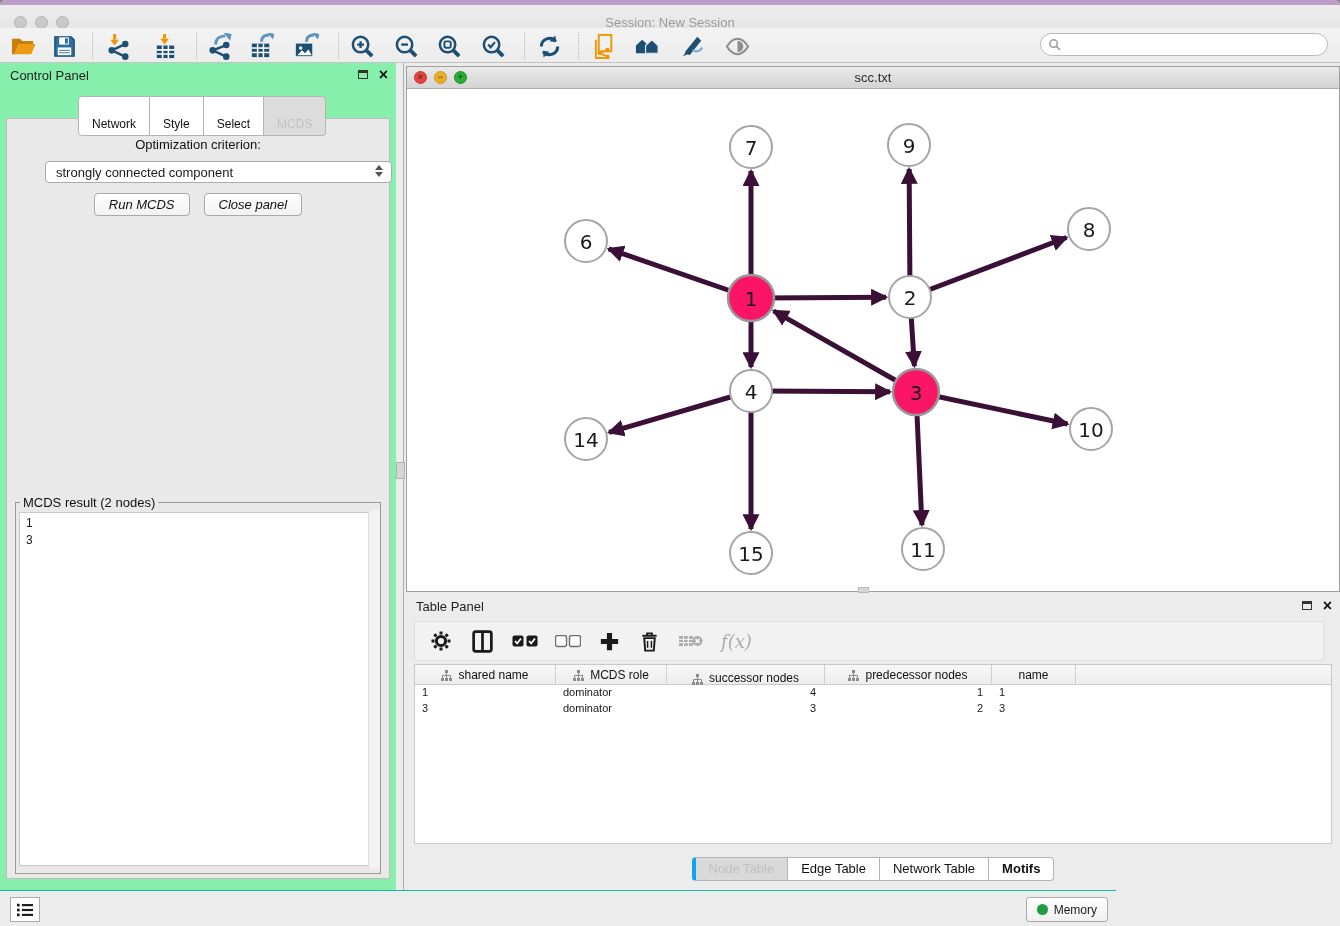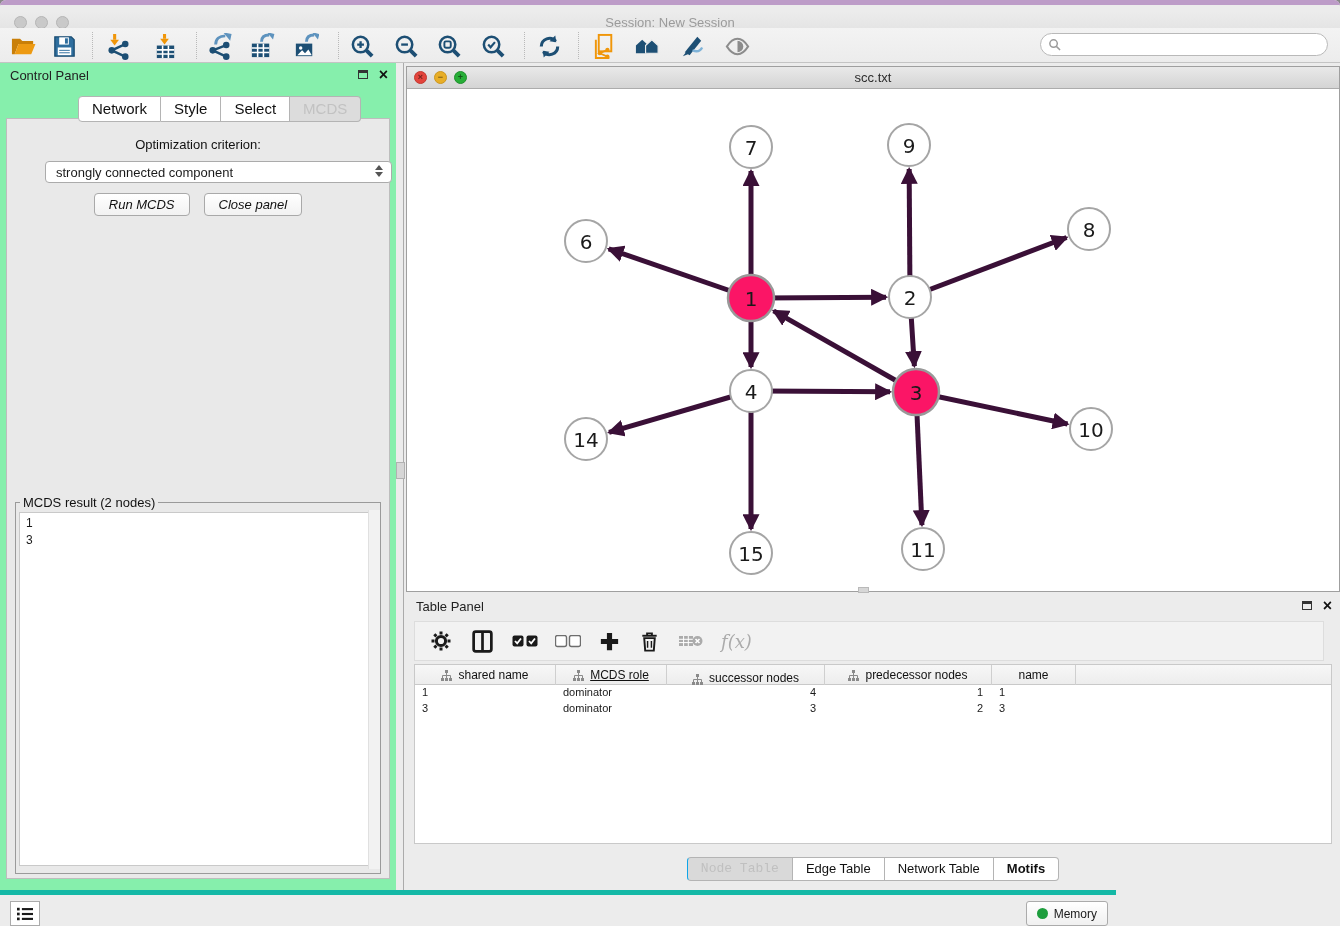--- a/index.html
+++ b/index.html
@@ -26,21 +26,21 @@
     border:1px solid #B9B9B9; border-radius:12px; display:flex; align-items:center; padding-left:7px; gap:4px; }
   .searchbox input { border:none; outline:none; flex:1; height:17px; font-size:12px; background:transparent; }
   
   #control-panel { position:absolute; left:0; top:63px; width:396px; height:827px; background:#86efac; }
   .panel-head { position:relative; height:26px; }
   .panel-head .ptitle { position:absolute; left:10px; top:5px; font-size:13px; color:#222; }
   .float-ic { position:absolute; top:7px; width:10px; height:9px; border:1.6px solid #333; border-top-width:3px; }
   .close-ic { position:absolute; top:1px; font-size:16px; font-weight:bold; color:#111; line-height:22px; }
   #cp-float { right:28px; } #cp-close { right:8px; }
   .cp-tabs { position:absolute; left:78px; top:33px; display:flex; z-index:2; }
-  .cp-tab { font-size:15px; padding:3px 13px 4px; background:#fff; border:1px solid #B4B4B4; border-left:none;
+  .cp-tab { font-size:12px; padding:20px 13px 4px; background:#fff; border:1px solid #B4B4B4; border-left:none;
     color:#111; white-space:nowrap; }
   .cp-tab:first-child { border-left:1px solid #B4B4B4; border-radius:4px 0 0 4px; }
   .cp-tab:last-child { border-radius:0 4px 4px 0; }
   .cp-tab.selected { background:#DCDCDC; color:#C2C2C2; }
   .cp-content { position:absolute; left:6px; top:55px; width:384px; height:761px;
     background:#E9E9E9; border:1px solid #BDBDBD; }
   .opt-label { position:absolute; left:0; right:0; top:18px; text-align:center; font-size:13px; color:#111; }
   .dropdown { position:absolute; left:38px; top:42px; width:347px; height:22px; background:#fff;
     border:1px solid #ABABAB; border-radius:4px; font-size:13px; display:flex; align-items:center; padding-left:10px; }
   .dd-arrows { position:absolute; right:8px; top:3px; display:flex; flex-direction:column; gap:2px; }
@@ -80,25 +80,25 @@
   .tp-ic { display:flex; align-items:center; justify-content:center; height:28px; }
   .fx { font-family:"DejaVu Serif", serif; font-style:italic; font-size:18px; color:#ABABAB; }
   .tbl { position:absolute; left:8px; right:8px; top:70px; bottom:46px; background:#fff; border:1px solid #C9C9C9; overflow:hidden; }
   .tbl-head { display:flex; height:20px; background:linear-gradient(#F7F7F7,#EDEDED); border-bottom:1px solid #C9C9C9; }
   .th { display:flex; align-items:center; justify-content:center; gap:6px; font-size:12px; color:#111;
     border-right:1px solid #CFCFCF; height:20px; }
   .tr { display:flex; height:16px; font-size:11px; }
   .td { padding:1px 9px 0 7px; overflow:hidden; white-space:nowrap; }
   .tp-tabs { position:absolute; left:0; right:0; bottom:9px; display:flex; justify-content:center; }
   .tp-tab { font-size:13px; padding:3px 13px 4px; background:#fff; border:1px solid #B4B4B4; border-left:none; color:#111; }
-  .tp-tab:first-child { border-left:1px solid #0ea5e9; border-radius:4px 0 0 4px;font-family:Liberation Mono, monospace; }
+  .tp-tab:first-child { border-left:4px solid #0ea5e9; border-radius:4px 0 0 4px; }
   .tp-tab:last-child { border-radius:0 4px 4px 0;font-weight:bold; }
   .tp-tab.selected { background:#D9D9D9; color:#C0C0C0; }
   
-  #status-bar { position:absolute; left:0; top:890px; width:1116px; height:36px; background:#ECECEC; border-top:5px solid #14b8a6; }
+  #status-bar { position:absolute; left:0; top:890px; width:1116px; height:36px; background:#ECECEC; border-top:1px solid #14b8a6; }
   .list-btn { position:absolute; left:10px; top:6px; width:30px; height:25px; background:#fff; border:1px solid #ABABAB;
     display:flex; align-items:center; justify-content:center; }
   .mem-btn { position:absolute; right:8px; top:6px; height:25px; background:linear-gradient(#fff,#F0F0F0);
     border:1px solid #ABABAB; border-radius:3px; display:flex; align-items:center; gap:6px; padding:0 10px; font-size:12px; }
   .mem-dot { width:11px; height:11px; border-radius:50%; background:#1E9E3E; }
 </style>
 </head>
 <body>
 
 <div id="app">
@@ -444,21 +444,21 @@
               <g fill="#8a8a8a">
                 <rect x="4" y="0" width="3" height="3"></rect>
                 <rect x="0" y="8" width="3" height="3"></rect>
                 <rect x="4" y="8" width="3" height="3"></rect>
                 <rect x="8" y="8" width="3" height="3"></rect>
               </g>
               <path d="M5.5 3v2.5M1.5 8V5.5h8V8M5.5 5.5V8" fill="none" stroke="#8a8a8a"></path>
             </svg>
             <span>shared name</span>
           </div>
-          <div class="th" style="width: 111px; text-decoration: underline;">
+          <div class="th" style="width: 111px;">
             <svg width="11" height="11" viewBox="0 0 11 11">
               <g fill="#8a8a8a">
                 <rect x="4" y="0" width="3" height="3"></rect>
                 <rect x="0" y="8" width="3" height="3"></rect>
                 <rect x="4" y="8" width="3" height="3"></rect>
                 <rect x="8" y="8" width="3" height="3"></rect>
               </g>
               <path d="M5.5 3v2.5M1.5 8V5.5h8V8M5.5 5.5V8" fill="none" stroke="#8a8a8a"></path>
             </svg>
             <span>MCDS role</span>

